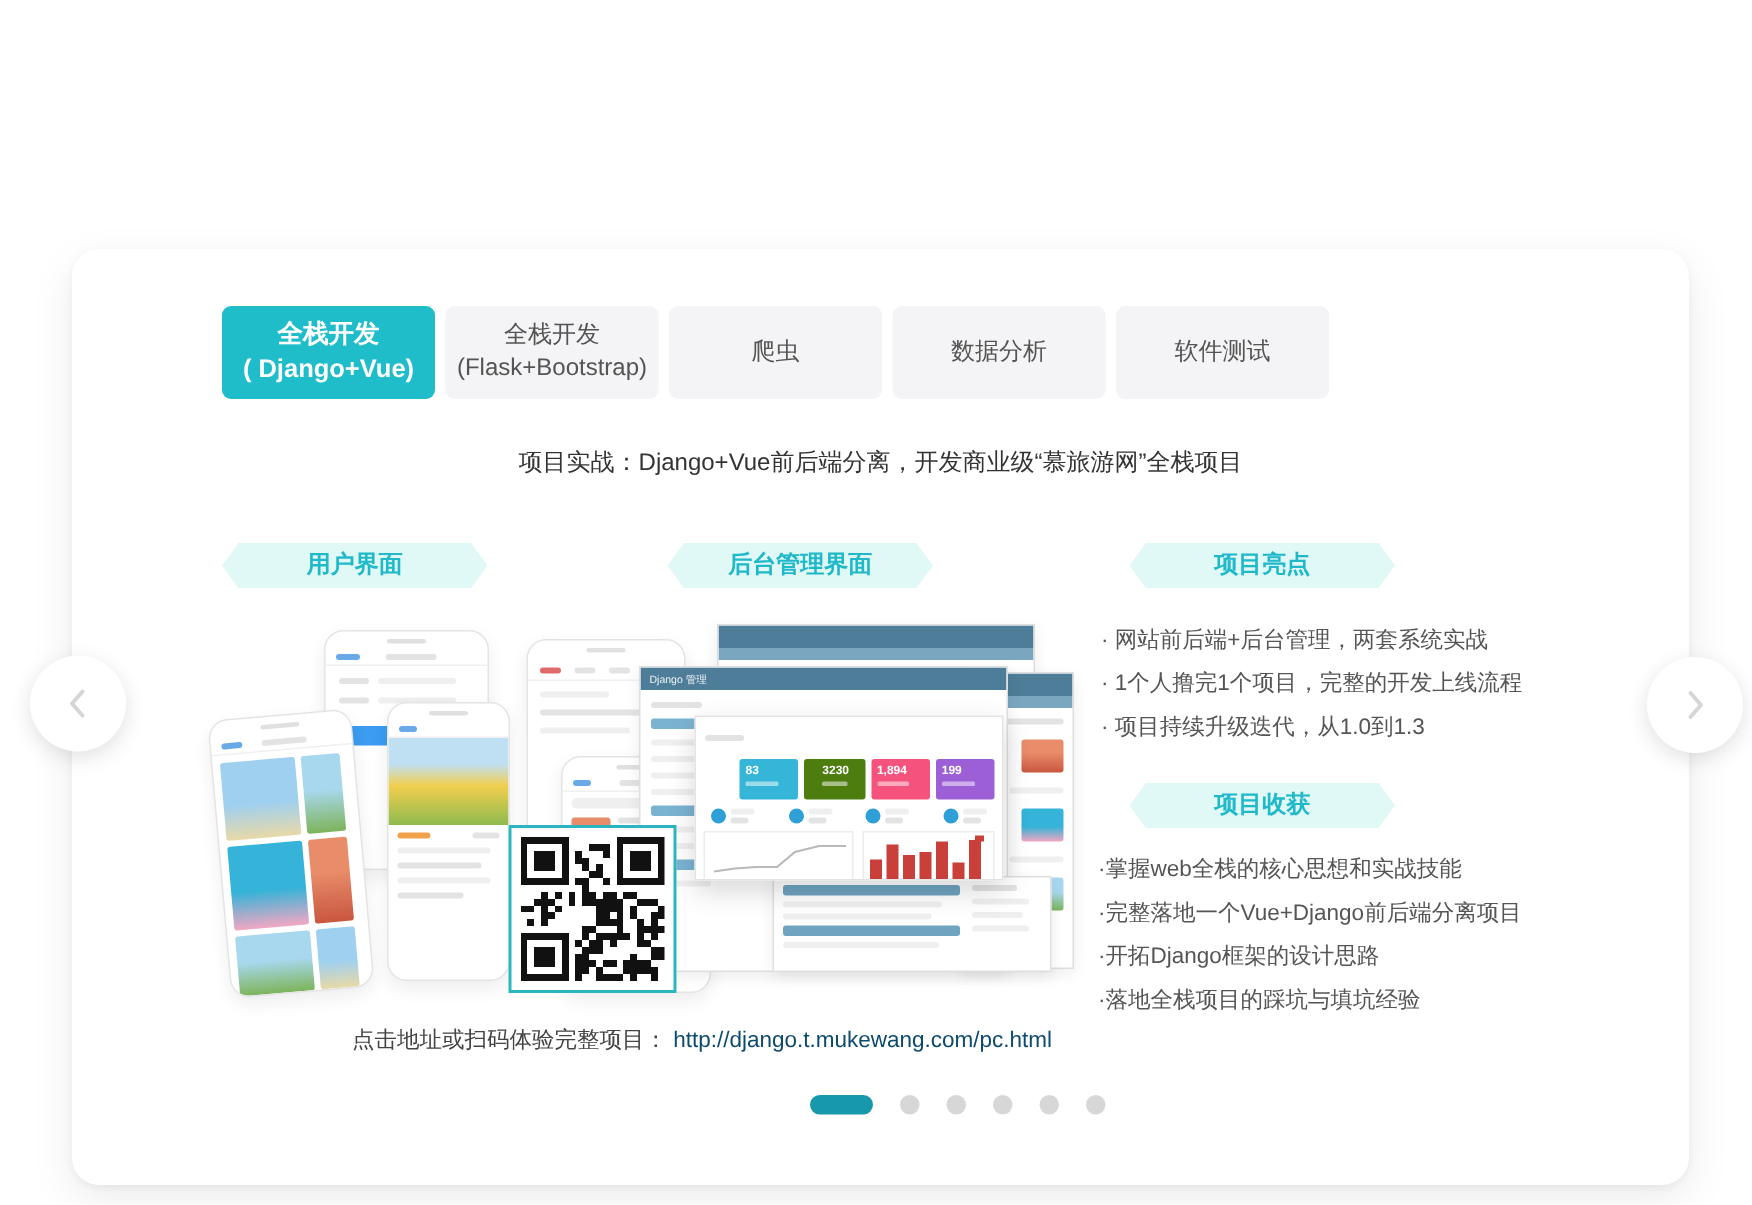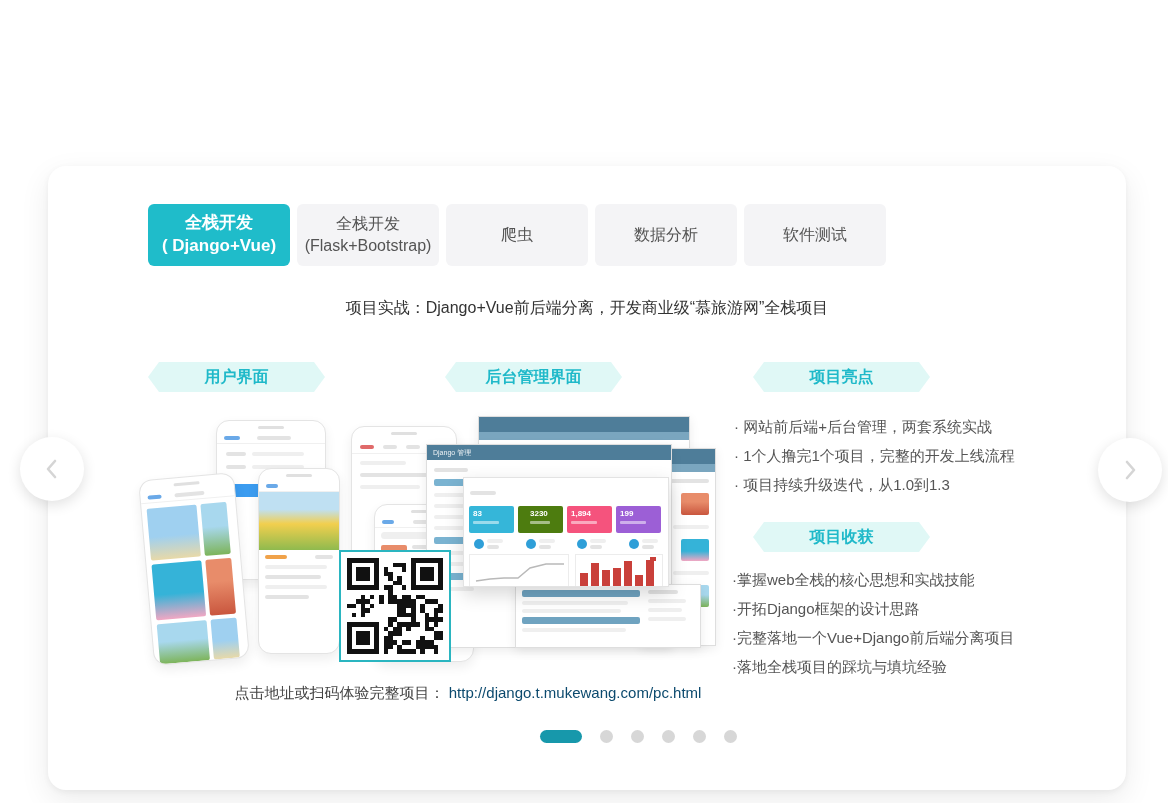--- a/index.html
+++ b/index.html
@@ -339,21 +339,21 @@
             <span class="bar lt" style="width:38px"></span>
             <span class="bar lt" style="width:34px"></span>
             <span class="bar lt" style="width:38px"></span>
           </div>
         </div>
       </div>
 
       <div class="win" style="left:43px;top:61px;width:206px;height:110px;z-index:4;border:1px solid #e3e3e3;box-shadow:0 7px 18px rgba(0,0,0,.16);">
         <div style="padding:3px 6px;"><span class="bar" style="width:26px;display:inline-block;"></span></div>
         <div class="stat-row">
-          <div class="stat-card" style="background: rgb(53, 182, 217);">
+          <div class="stat-card" style="background: rgb(53, 182, 217); margin-left: 24px;">
               <div class="v">83</div>
               <div class="s"></div>
             </div>
           <div class="stat-card" style="background: #4d7c0f; padding-left: 12px;">
               <div class="v">3230</div>
               <div class="s"></div>
             </div>
           <div class="stat-card" style="background: rgb(245, 83, 125);">
               <div class="v">1,894</div>
               <div class="s"></div>
@@ -548,22 +548,22 @@
     </div>
 
     <div class="bullets bl-high">
       <div>· 网站前后端+后台管理，两套系统实战</div>
       <div>· 1个人撸完1个项目，完整的开发上线流程</div>
       <div>· 项目持续升级迭代，从1.0到1.3</div>
     </div>
 
     <div class="bullets bl-gain">
       <div>·掌握web全栈的核心思想和实战技能</div>
+      <div>·完整落地一个Vue+Django前后端分离项目</div>
       <div>·开拓Django框架的设计思路</div>
-      <div>·完整落地一个Vue+Django前后端分离项目</div>
       <div>·落地全栈项目的踩坑与填坑经验</div>
     </div>
 
     <div class="footer-line">
       <span>点击地址或扫码体验完整项目：</span>
       <a href="#" title="http://django.t.mukewang.com/pc.html">http://django.t.mukewang.com/pc.html</a>
     </div>
 
     <div class="dots">
       <span class="dot active"></span>

